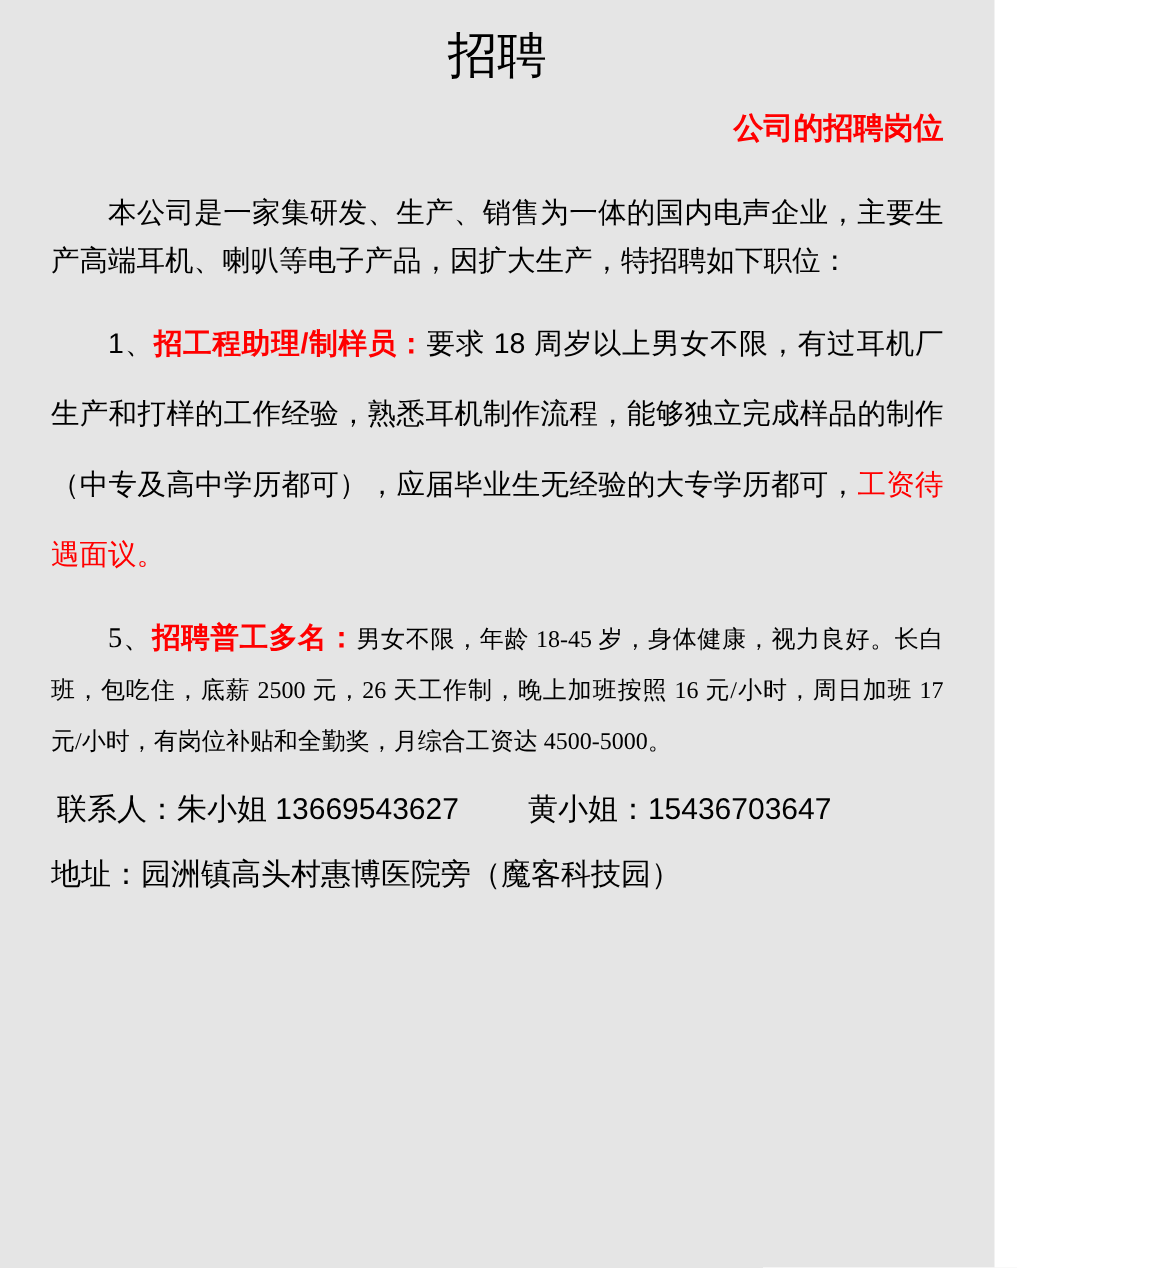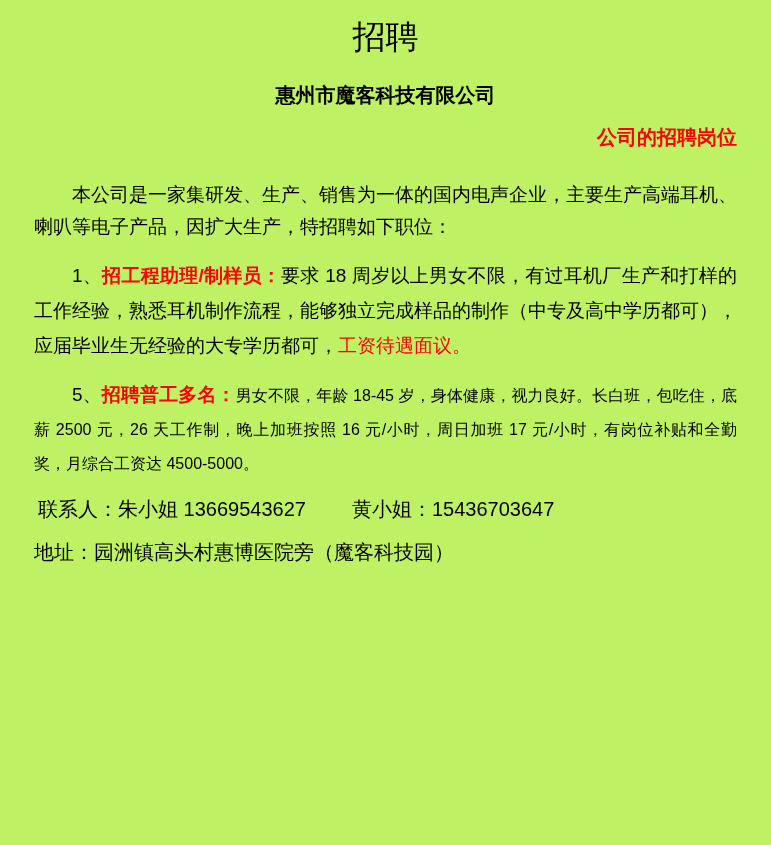--- a/index.html
+++ b/index.html
@@ -4,23 +4,23 @@
 <style>
   html, body {
     margin: 0;
     padding: 0;
     background: #ffffff;
     color: #000000;
     font-family: "Liberation Sans", "DejaVu Sans", sans-serif;
   }
   .page {
     position: relative;
-    width: 771px;
+    width: 663px;
     height: 845px;
-    background: #bef264;
+    background: #e5e5e5;
     box-sizing: border-box;
     padding: 16px 34px 0 34px;
     overflow: hidden;
   }
   .doc-title {
     text-align: center;
     font-size: 33px;
     font-weight: 500;
     line-height: 1.25;
     margin: 0;
@@ -33,21 +33,21 @@
   }
   .section-heading {
     text-align: right;
     font-size: 20px;
     font-weight: bold;
     color: #ff0000;
     margin-top: 15px;
   }
   .para {
     font-size: 19px;
-    line-height: 35px;
+    line-height: 47px;
     text-indent: 38px;
     margin: 15px 0 0 0;
     text-align: justify;
   }
   .intro-para {
     line-height: 32px;
     margin-top: 28px;
   }
   .pos-num {
     color: #000000;
@@ -58,20 +58,21 @@
     font-weight: bold;
   }
   .pos-body {
     color: #000000;
   }
   .salary-note {
     color: #ff0000;
   }
   .pos-small {
     line-height: 33px;
+    font-family: Liberation Serif, serif;
   }
   .pos-small .pos-body {
     font-size: 16px;
   }
   .contact-line {
     font-size: 20px;
     line-height: 30px;
     margin-top: 14px;
     text-indent: 4px;
   }
@@ -85,21 +86,20 @@
     text-indent: 0;
   }
 </style>
 </head>
 <body>
 
 <div class="page">
 
   <div class="doc-title">招聘</div>
 
-  <div class="company-name">惠州市魔客科技有限公司</div>
 
   <div class="section-heading">公司的招聘岗位</div>
 
   <p class="para intro-para"><span>本公司是一家集研发、生产、销售为一体的国内电声企业，主要生产高端耳机、喇叭等电子产品，因扩大生产，特招聘如下职位：</span></p>
 
   <p class="para"><span class="pos-num">1、</span><span class="pos-label">招工程助理/制样员：</span><span class="pos-body">要求 18 周岁以上男女不限，有过耳机厂生产和打样的工作经验，熟悉耳机制作流程，能够独立完成样品的制作（中专及高中学历都可），应届毕业生无经验的大专学历都可，</span><span class="salary-note">工资待遇面议。</span></p>
 
 
 
 

